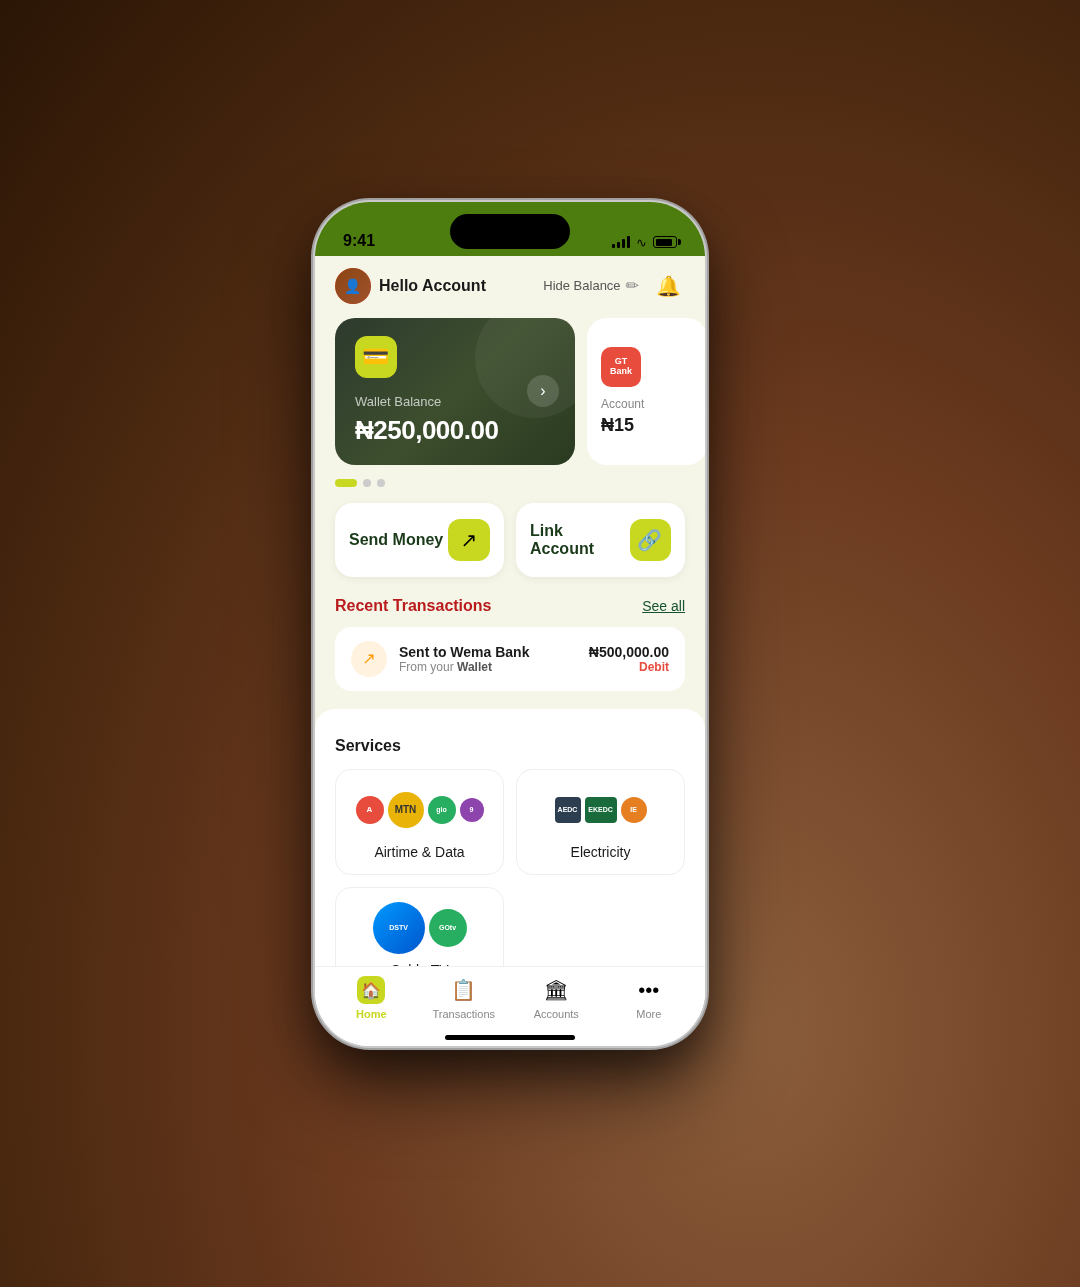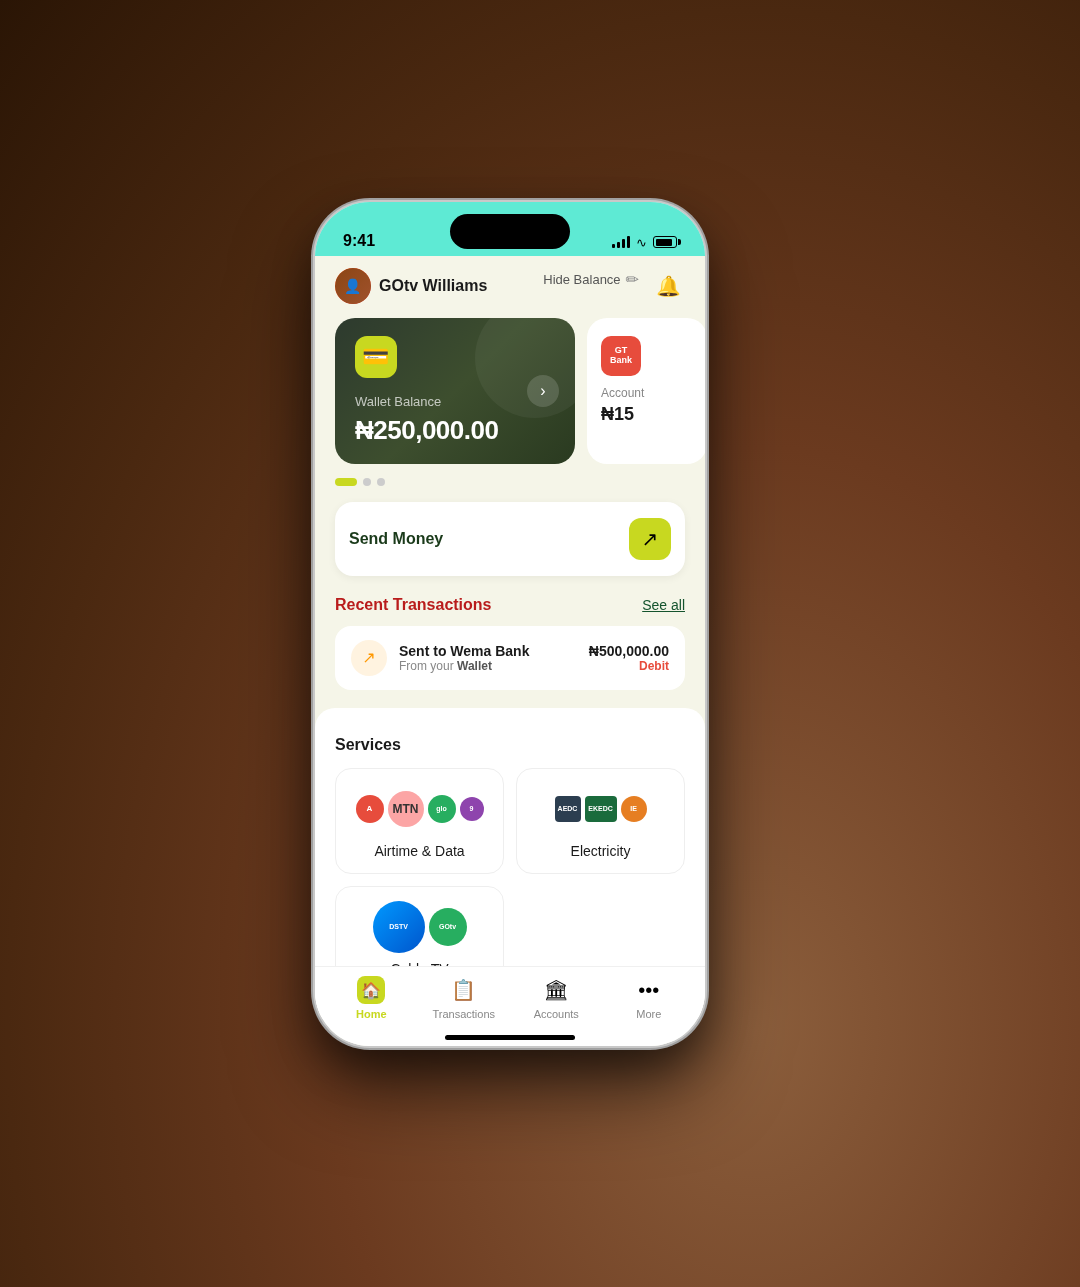--- a/index.html
+++ b/index.html
@@ -67,21 +67,21 @@
       position: absolute;
       top: 0;
       left: 0;
       right: 0;
       height: 54px;
       display: flex;
       align-items: flex-end;
       justify-content: space-between;
       padding: 0 28px 6px;
       z-index: 50;
-      background: #5eead4;
+      background: #4d7c0f;
       gap: 28px;
     }
 
     .status-time {
       font-size: 16px;
       font-weight: 700;
       color: #000;
     }
 
     .status-icons {
@@ -189,21 +189,21 @@
     }
 
     .greeting {
       font-size: 16px;
       font-weight: 600;
       color: #1a1a1a;
     }
 
     .header-actions {
       display: flex;
-      align-items: flex-start;
+      align-items: center;
       gap: 14px;
     }
 
     .hide-balance-btn {
       display: flex;
       align-items: center;
       gap: 5px;
       font-size: 13px;
       color: #555;
       font-weight: 500;
@@ -294,21 +294,21 @@
       justify-content: center;
       color: white;
       font-size: 16px;
     }
 
     .bank-card {
       width: 120px;
       min-width: 120px;
       background: #fff;
       border-radius: 20px;
-      padding: 18px 14px;
+      padding: 29px 14px;
       display: flex;
       flex-direction: column;
       align-items: flex-start;
     }
 
     .bank-logo {
       width: 40px;
       height: 40px;
       background: #e74c3c;
       border-radius: 10px;
@@ -535,26 +535,26 @@
       align-items: center;
       justify-content: center;
       color: white;
       font-size: 8px;
       font-weight: 800;
     }
 
     .mtn-logo {
       width: 36px;
       height: 36px;
-      background: #fca5a5;
+      background: #eab308;
       border-radius: 50%;
       display: flex;
       align-items: center;
       justify-content: center;
-      font-size: 12px;
+      font-size: 10px;
       font-weight: 800;
       color: #333;
     }
 
     .glo-logo {
       width: 28px;
       height: 28px;
       background: #27ae60;
       border-radius: 50%;
       display: flex;
@@ -747,21 +747,21 @@
       </div>
     </div>
 
     <div class="screen">
 
       <div class="app-header">
         <div class="user-info">
           <div class="avatar">
             <div class="avatar-img">👤</div>
           </div>
-          <span class="greeting">GOtv Williams</span>
+          <span class="greeting">Hello Account</span>
         </div>
         <div class="header-actions">
           <div class="hide-balance-btn">
             <span>Hide Balance</span>
             <span class="pencil-strike">✏</span>
           </div>
           <div class="notification-btn">
             <span class="bell-icon">🔔</span>
           </div>
         </div>
@@ -790,20 +790,24 @@
       <div class="dots-indicator">
         <div class="dot active"></div>
         <div class="dot"></div>
         <div class="dot"></div>
       </div>
 
       <div class="quick-actions">
         <div class="action-btn">
           <span class="action-btn-label">Send Money</span>
           <div class="action-btn-icon">↗</div>
+        </div>
+        <div class="action-btn">
+          <span class="action-btn-label">Link Account</span>
+          <div class="action-btn-icon">🔗</div>
         </div>
       </div>
 
       <div class="transactions-section">
         <div class="section-header">
           <span class="section-title">Recent Transactions</span>
           <span class="see-all">See all</span>
         </div>
         <div class="transaction-item">
           <div class="txn-left">

